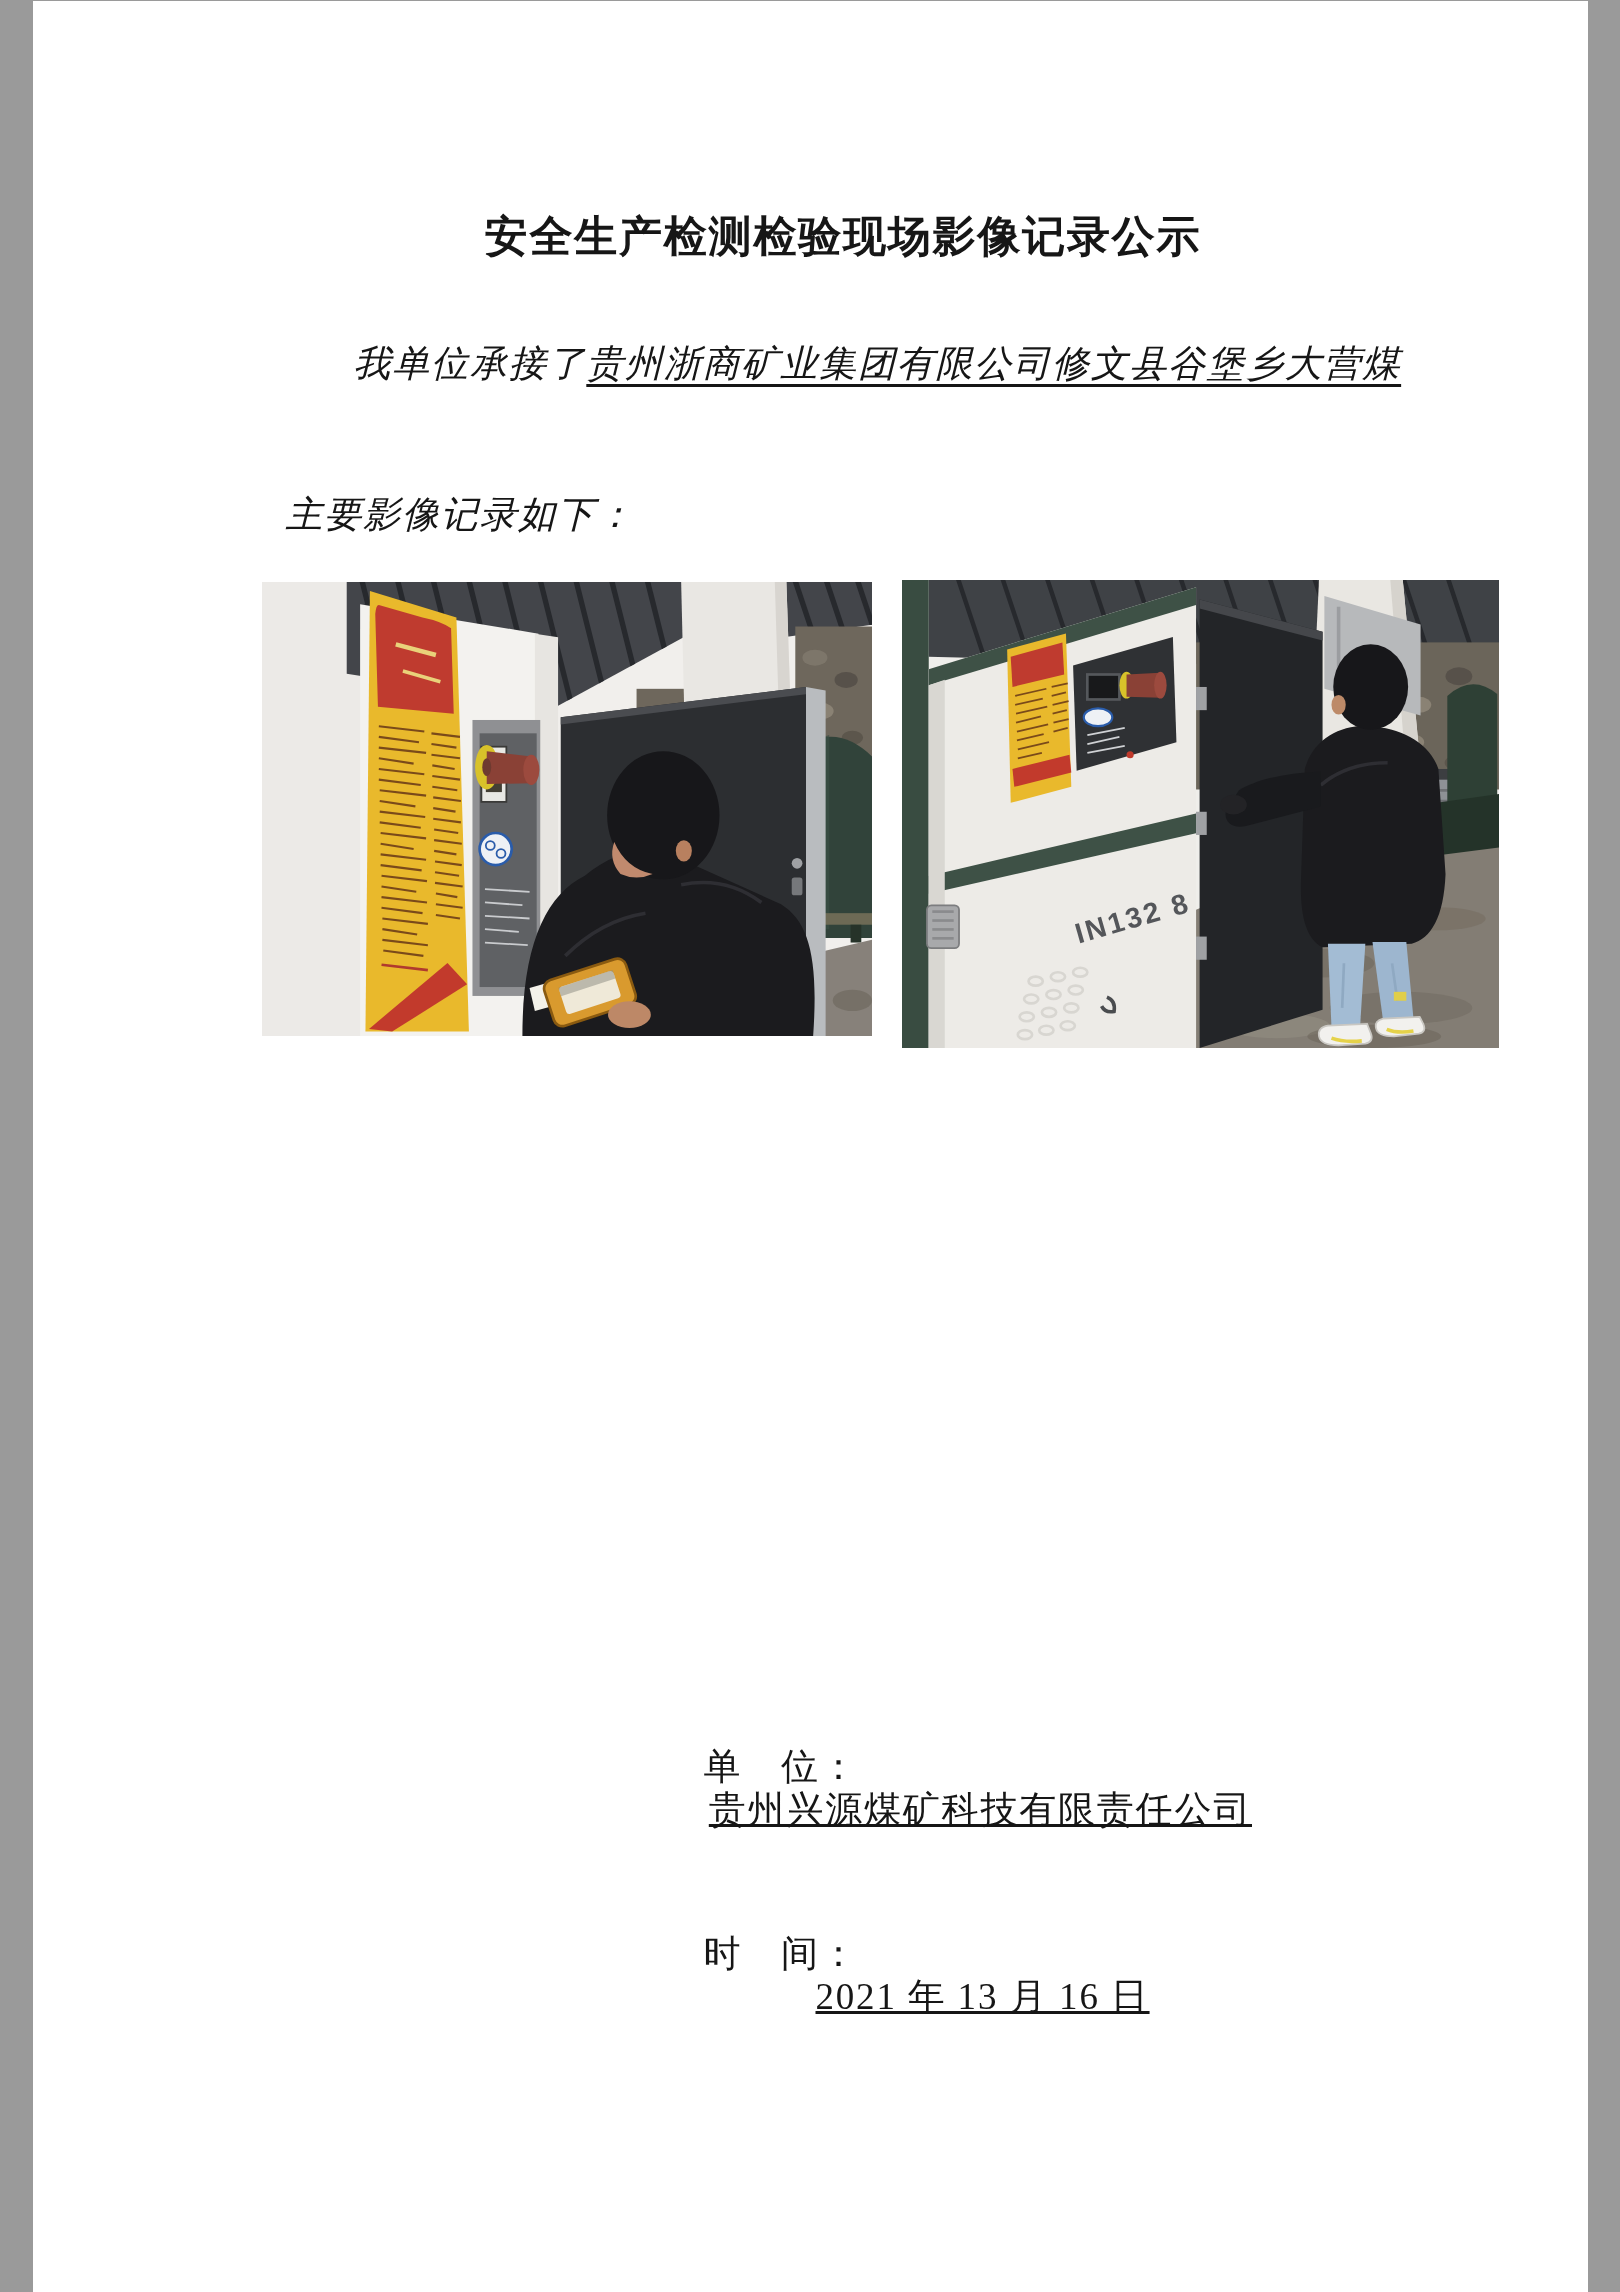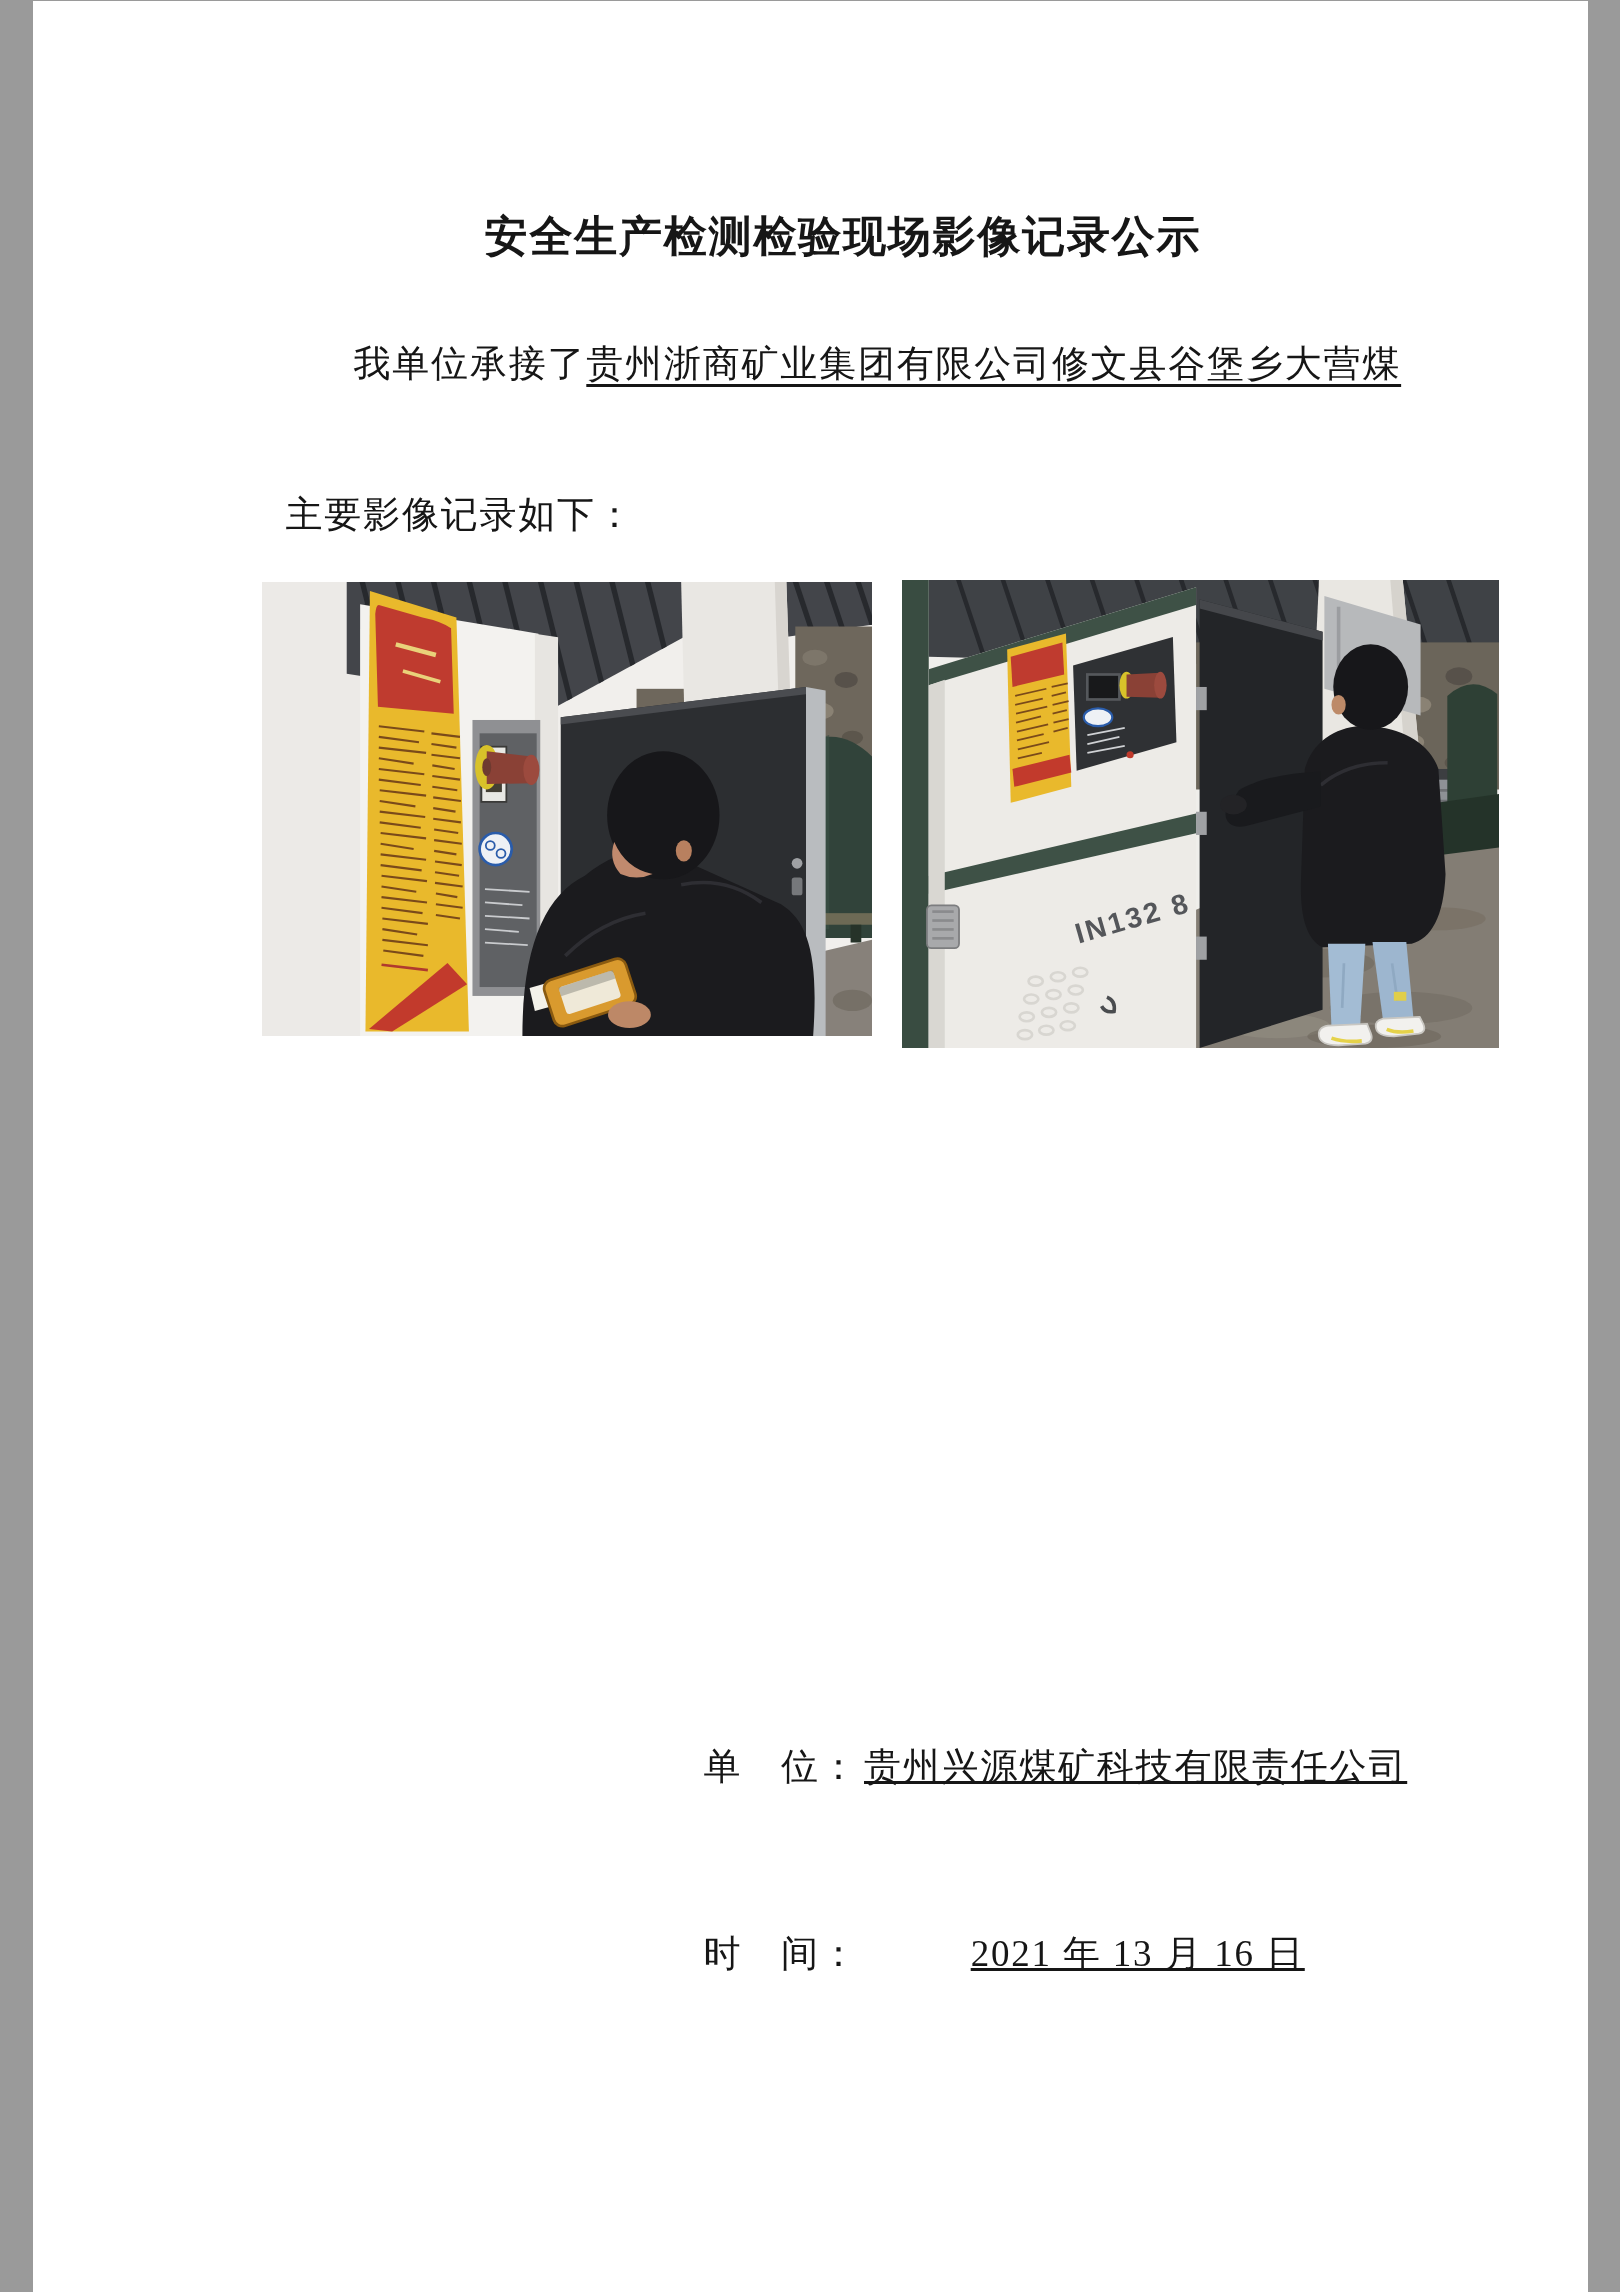--- a/index.html
+++ b/index.html
@@ -16,20 +16,21 @@
     position:absolute;top:212px;left:0;width:1621px;
     text-align:center;
     font-family:"Liberation Serif", serif;
     font-size:43px;font-weight:700;letter-spacing:1.8px;
     line-height:1.1;margin:0;
   }
   .para-line{
     position:absolute;
     font-size:37px;letter-spacing:1.8px;line-height:1.15;
     white-space:nowrap;
+    font-style:italic;
   }
   .line1{top:342px;left:321px;}
   .line2{top:421px;left:246px;}
   .line3{top:493px;left:253px;}
   .u{
     text-decoration:underline;
     text-decoration-thickness:2.7px;
     text-underline-offset:8px;
     text-decoration-color:#161616;
   }
@@ -37,21 +38,21 @@
     position:absolute;
     overflow:hidden;
     background:#efeeec;
   }
   .photo-left{left:229px;top:581px;width:610px;height:454px;}
   .photo-right{left:869px;top:579px;width:597px;height:468px;}
   .photo svg{display:block;width:100%;height:100%;}
   .footer-row{
     position:absolute;
     font-size:37px;letter-spacing:1.8px;line-height:1.15;
-    white-space:nowrap;display:flex;
+    white-space:nowrap;display:flex;flex-direction:column;
   }
   .footer-unit{top:1745px;left:671px;}
   .footer-time{top:1932px;left:671px;}
   .footer-row .val{margin-left:5.3px;text-decoration:underline;}
   .footer-time .val{margin-left:112px;}
   text.machine-label{
     font-family:"Liberation Sans", sans-serif;
     font-weight:700;font-size:32px;fill:#3a3d42;letter-spacing:3px;opacity:.85;
   }
 </style>

